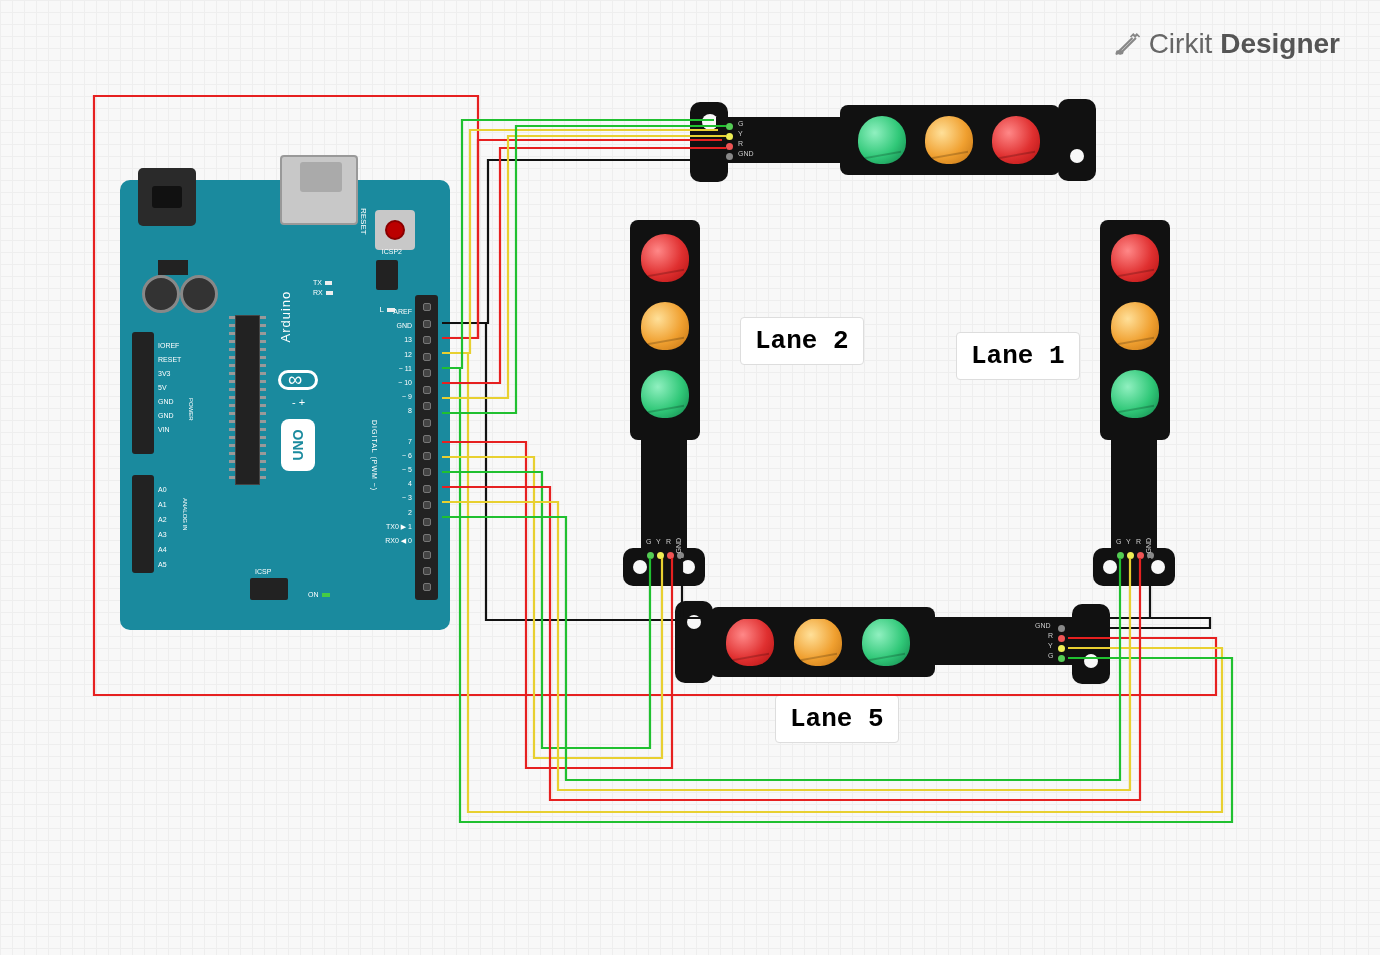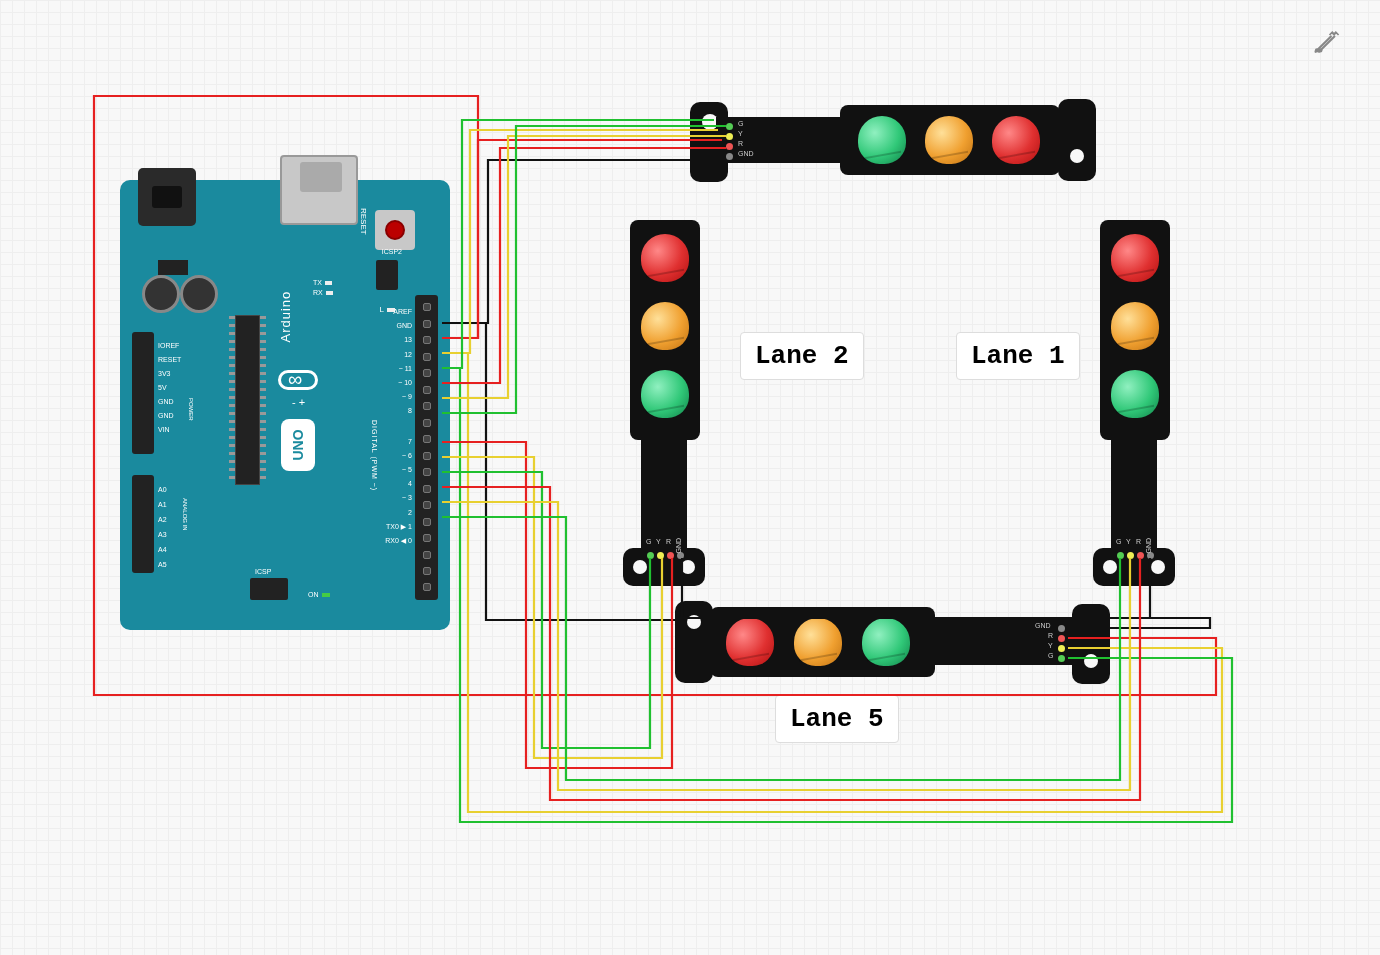--- a/index.html
+++ b/index.html
@@ -93,20 +93,21 @@
 
 <div class="canvas">
 
   <div class="logo">
     <svg class="icon" viewBox="0 0 40 40">
       <path d="M5 34 L27 12 M10 34 L32 12" stroke="#888" stroke-width="3" stroke-linecap="round" fill="none"></path>
       <circle cx="7" cy="32" r="3" fill="#888"></circle>
         <circle cx="12" cy="32" r="3" fill="#888"></circle>
       <path d="M25 10 l4 -4 l4 4 M30 10 l4 -4 l4 4" stroke="#888" stroke-width="2.5" fill="none"></path>
     </svg>
+    <span><span>Cirkit</span> <span class="bold">Designer</span></span>
   </div>
 
   <div class="arduino">
     <div class="usb">
         <div class="inner"></div>
       </div>
     <div class="power">
         <div class="jack"></div>
       </div>
     <div class="regulator"></div>
@@ -264,21 +265,21 @@
     <div class="tm-pin-dot pd-red" style="left:358px; top:28px;"></div>
     <div class="tm-pin-dot pd-yellow" style="left:358px; top:38px;"></div>
     <div class="tm-pin-dot pd-green" style="left:358px; top:48px;"></div>
     <div class="tm-pin-lbl" style="left:335px; top:15px;">GND</div>
     <div class="tm-pin-lbl" style="left:348px; top:25px;">R</div>
     <div class="tm-pin-lbl" style="left:348px; top:35px;">Y</div>
     <div class="tm-pin-lbl" style="left:348px; top:45px;">G</div>
   </div>
 
   <div class="lane-label" style="left:956px; top:332px;">Lane 1</div>
-  <div class="lane-label" style="left:740px; top:332px;">Lane 2</div>
+  <div class="lane-label" style="left:740px; top:317px;">Lane 2</div>
   <div class="lane-label" style="left:775px; top:695px;">Lane 5</div>
 
   <svg class="wires">
 
     <path class="w-black" d="M442 323 L488 323 L488 160 L726 160"></path>
     <path class="w-black" d="M486 323 L486 620 L682 620 L682 558"></path>
     <path class="w-black" d="M680 618 L1150 618 L1150 558"></path>
     <path class="w-black" d="M1148 618 L1210 618 L1210 628 L1068 628"></path>
 
     <path class="w-red" d="M442 338 L478 338 L478 140 L722 140"></path>

